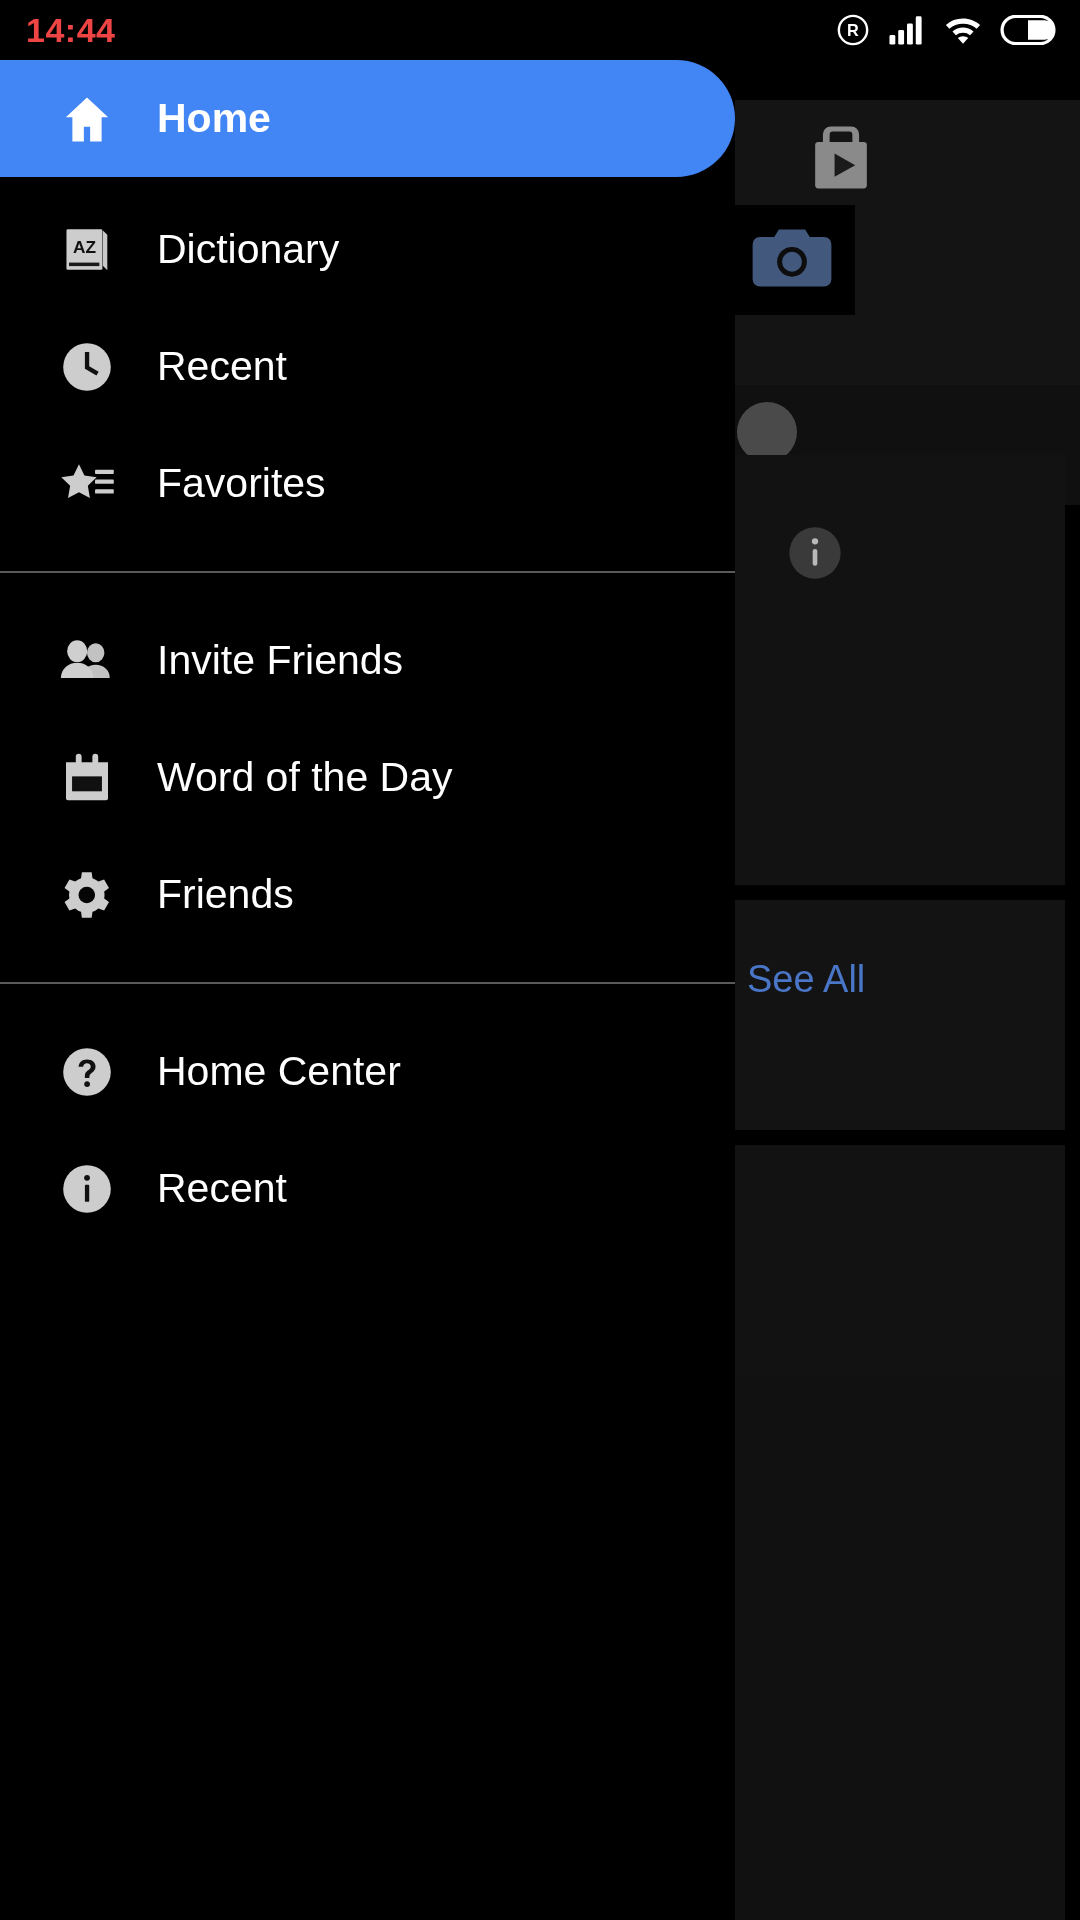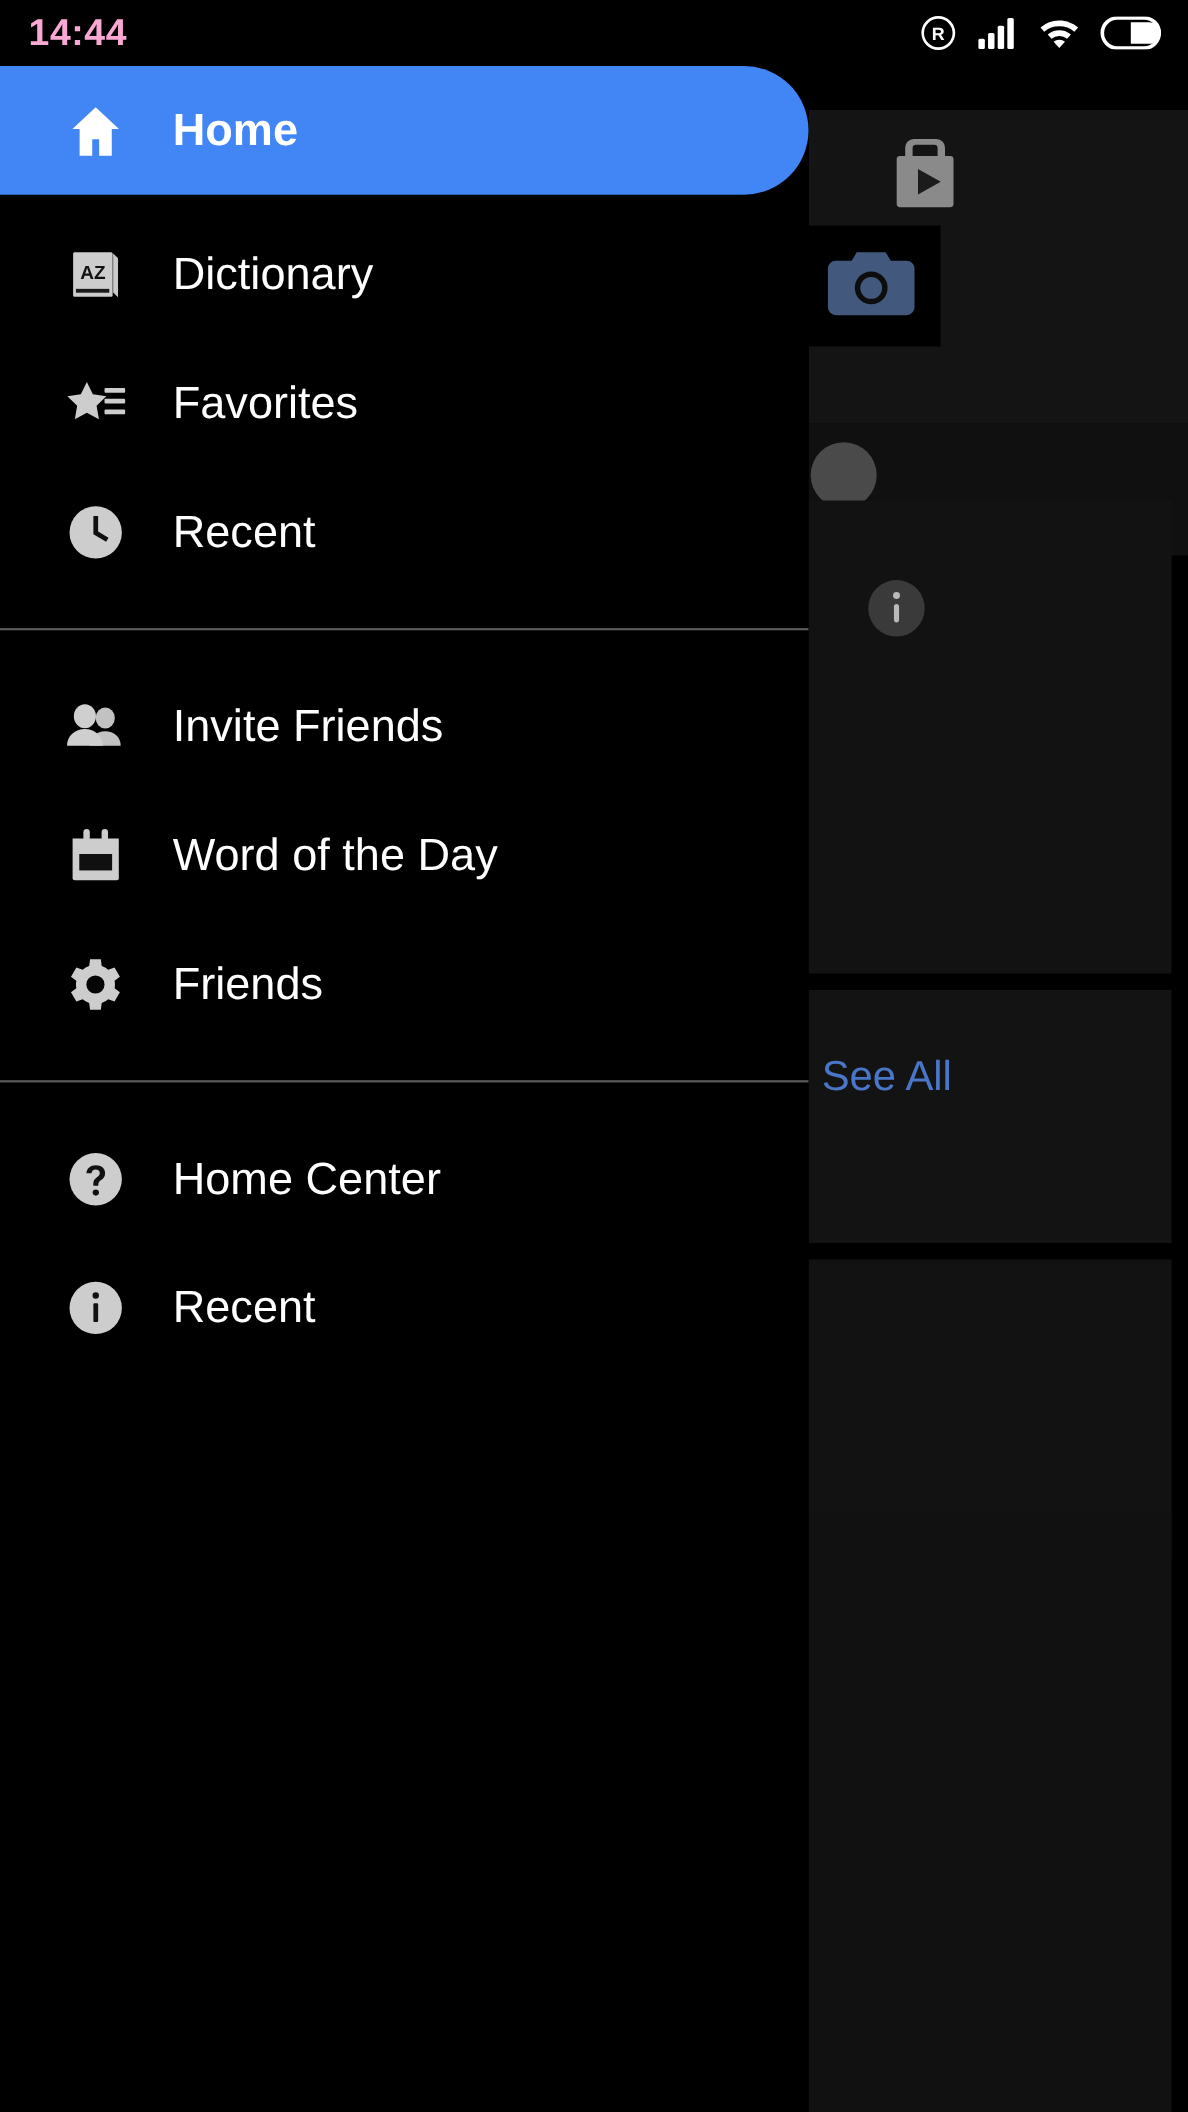--- a/index.html
+++ b/index.html
@@ -7,21 +7,21 @@
   body { font-family:"Liberation Sans", sans-serif; -webkit-font-smoothing:antialiased; }
 
   #screen { position:relative; width:1080px; height:1920px; background:#000; }
 
   
   #statusbar {
     position:absolute; left:0; top:0; width:1080px; height:60px;
     background:#000; display:flex; align-items:center; z-index:40;
   }
   #clock {
-    color:#f9a8d4; font-size:34px; font-weight:700; letter-spacing:.5px;
+    color:#ef4444; font-size:34px; font-weight:700; letter-spacing:.5px;
     margin-left:26px; line-height:1;
   }
   #status-icons {
     margin-left:auto; margin-right:24px; display:flex; align-items:center; gap:18px;
   }
   .si { display:block; }
 
   
   #bg-app { position:absolute; left:0; top:60px; width:1080px; height:1860px; background:#000; z-index:5; }
   .bg-card { position:absolute; background:#141414;margin-top:40px; }
@@ -139,40 +139,40 @@
           <rect x="4.3" y="17.4" width="13" height="1.5" fill="#1a1a1a"></rect>
           <text x="10.9" y="13.4" font-family="Liberation Sans, sans-serif" font-size="7.4" font-weight="bold" fill="#111" text-anchor="middle">AZ</text>
         </svg>
       </span>
       <span class="lbl">Dictionary</span>
     </div>
 
 
     <div class="nav-item">
       <span class="ic">
+        <svg width="56" height="56" viewBox="0 0 24 24">
+          <circle cx="12" cy="12" r="10.2" fill="#cdcdcd"></circle>
+          <path fill="#101010" d="M11.1 5.6h1.85v6.05l4.05 2.4-.95 1.6-4.95-2.95z"></path>
+        </svg>
+      </span>
+      <span class="lbl">Recent</span>
+    </div>
+
+    <div class="nav-item">
+      <span class="ic">
         <svg width="58" height="58" viewBox="0 0 26 24">
           <path fill="#cdcdcd" d="M9.4 3.2l2.45 4.97 5.48.8-3.96 3.86.93 5.46-4.9-2.58-4.9 2.58.94-5.46L1.47 8.97l5.48-.8z"></path>
           <rect x="16.6" y="5.6" width="8.4" height="1.9" rx="0.4" fill="#cdcdcd"></rect>
           <rect x="16.6" y="10.0" width="8.4" height="1.9" rx="0.4" fill="#cdcdcd"></rect>
           <rect x="16.6" y="14.4" width="8.4" height="1.9" rx="0.4" fill="#cdcdcd"></rect>
         </svg>
       </span>
       <span class="lbl">Favorites</span>
     </div>
 
-    <div class="nav-item">
-      <span class="ic">
-        <svg width="56" height="56" viewBox="0 0 24 24">
-          <circle cx="12" cy="12" r="10.2" fill="#cdcdcd"></circle>
-          <path fill="#101010" d="M11.1 5.6h1.85v6.05l4.05 2.4-.95 1.6-4.95-2.95z"></path>
-        </svg>
-      </span>
-      <span class="lbl">Recent</span>
-    </div>
-
     <div class="gap-sm"></div>
     <div class="divider" style="background: rgb(90, 90, 90);"></div>
     <div class="gap-sm"></div>
 
     <div class="nav-item">
       <span class="ic">
         <svg width="58" height="58" viewBox="0 0 26 24">
           <ellipse cx="16.9" cy="8.3" rx="3.9" ry="4.3" fill="#c2c2c2"></ellipse>
           <path fill="#c2c2c2" d="M10.6 19.6c0-3.5 2.8-5.9 6.3-5.9s6.3 2.4 6.3 5.9z"></path>
           <ellipse cx="8.6" cy="7.6" rx="4.5" ry="4.9" fill="#cfcfcf"></ellipse>

